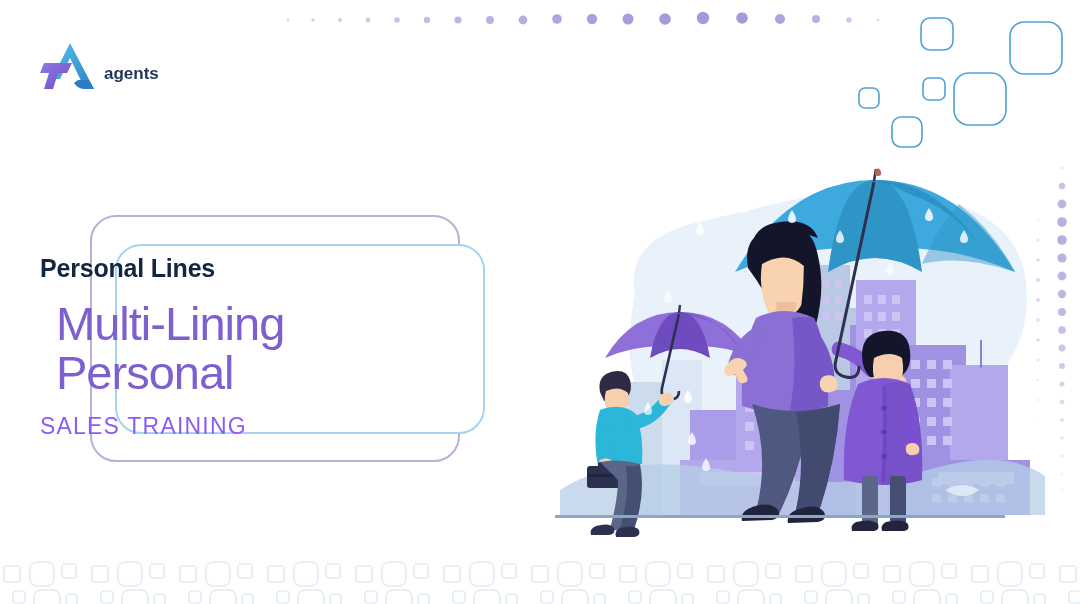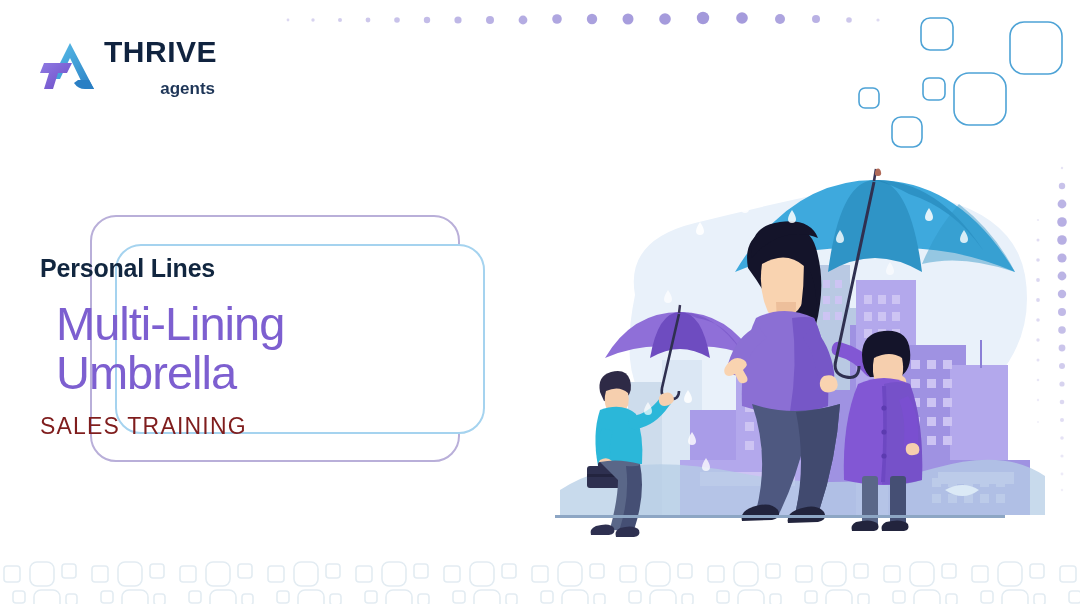--- a/index.html
+++ b/index.html
@@ -27,21 +27,21 @@
 
   
   #title-frame{position:absolute;left:90px;top:215px;width:395px;height:247px;}
   .frame-rect{position:absolute;border-radius:26px;box-sizing:border-box;}
   #frame-purple{left:0;top:0;width:370px;height:247px;border:2px solid #b9afd9;}
   #frame-blue{left:25px;top:29px;width:370px;height:190px;border:2px solid #a5d3ef;background:#ffffff;}
 
   #title-text{position:absolute;left:40px;top:255px;width:430px;}
   #eyebrow{font-size:25px;font-weight:bold;color:#11263f;letter-spacing:-.2px;margin:0 0 12px 0;line-height:1.1;}
   #headline{font-size:47px;font-weight:normal;color:#7d5fd0;letter-spacing:-1px;line-height:1.06;margin:16px;}
-  #subline{font-size:23px;color:#7f1d1d;letter-spacing:1.2px;margin:10px 0 0 0;line-height:1.1;}
+  #subline{font-size:23px;color:#8b5cf6;letter-spacing:1.2px;margin:10px 0 0 0;line-height:1.1;}
 
   
   #illustration{position:absolute;left:540px;top:160px;width:510px;height:380px;}
   #illustration svg{display:block;width:100%;height:100%;}
 </style>
 </head>
 <body>
 
 <div id="slide">
 
@@ -125,35 +125,34 @@
         <linearGradient id="gT" x1="0" y1="0" x2="1" y2="1">
           <stop offset="0" stop-color="#8f7ae2"></stop>
             <stop offset="1" stop-color="#6c4bc7"></stop>
         </linearGradient>
       </defs>
       <path d="M30 4 L54 50 L45 50 L30 19 L20 40 L12 40 Z" fill="url(#gA)"></path>
       <path d="M34 44 q4 6 11 6 l9 0 -5 -9 -11 0 z" fill="#2a7fc4"></path>
       <path d="M4 24 h28 l-5 10 h-9 l-5 16 -9 0 5 -16 -9 0 z" fill="url(#gT)"></path>
     </svg>
     <div id="logo-words">
-      <div id="logo-thrive">THRIVE</div>
       <div id="logo-agents">agents</div>
     </div>
   </div>
 
   <div id="title-frame">
     <div class="frame-rect" id="frame-purple"></div>
     <div class="frame-rect" id="frame-blue"></div>
   </div>
 
   <div id="title-text">
     <p id="eyebrow">Personal Lines</p>
     <h1 id="headline">
       <span>Multi-Lining</span><br>
-      <span>Umbrella</span>
+      <span>Personal</span>
     </h1>
     <p id="subline">SALES TRAINING</p>
   </div>
 
   <div id="illustration">
     <svg viewBox="0 0 510 380">
       <defs>
         <clipPath id="blobclip">
             <path d="M95 135 q-10 -55 60 -72 q60 -15 120 -28 q70 -15 130 5 q70 20 80 75 q10 60 -30 105 q-45 50 -150 58 q-120 9 -180 -20 q-50 -25 -30 -123 z"></path>
           </clipPath>

